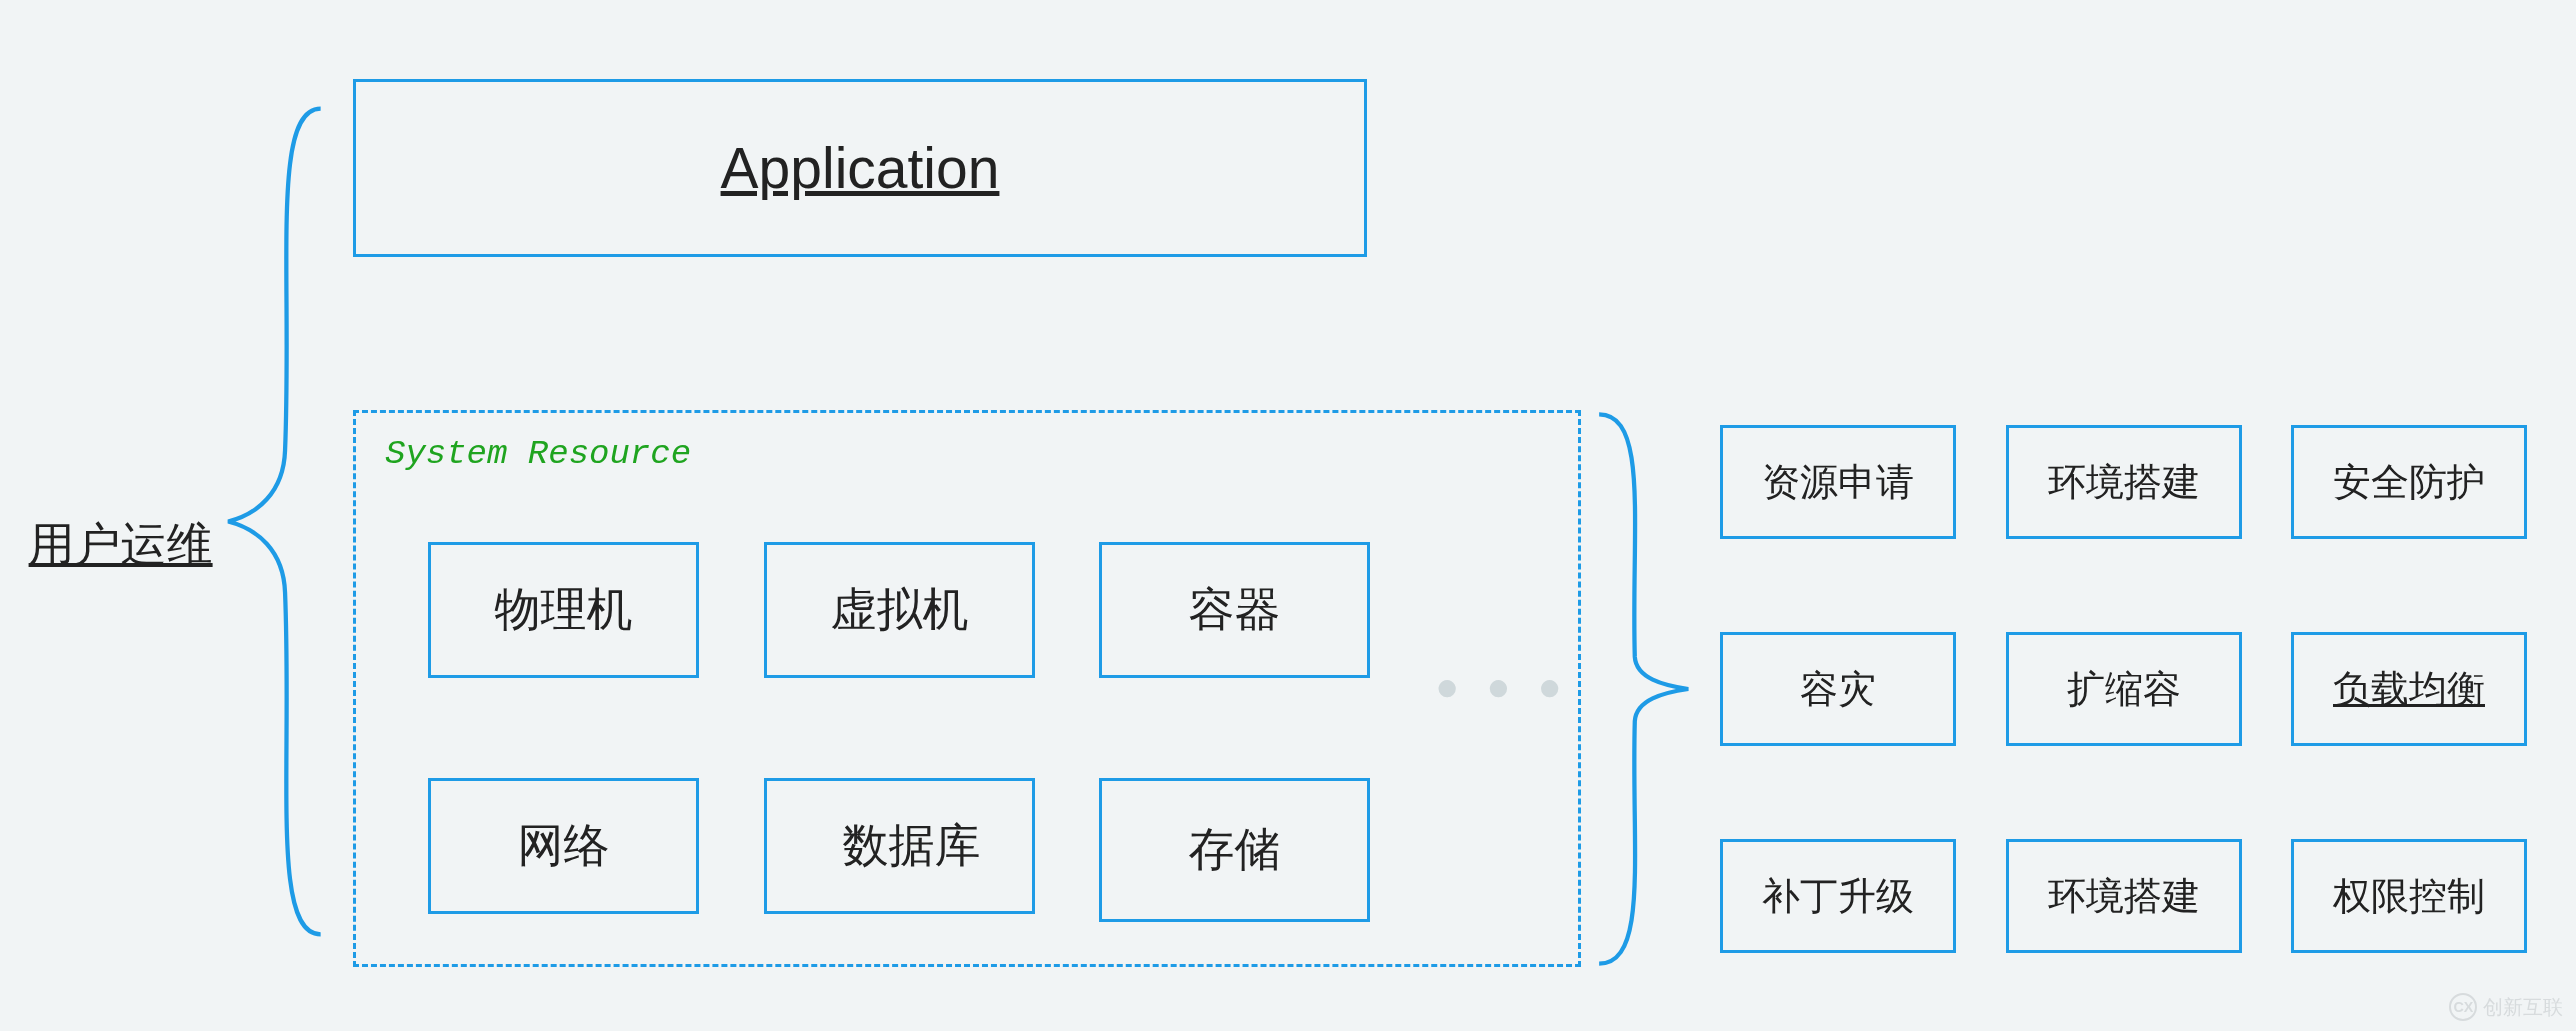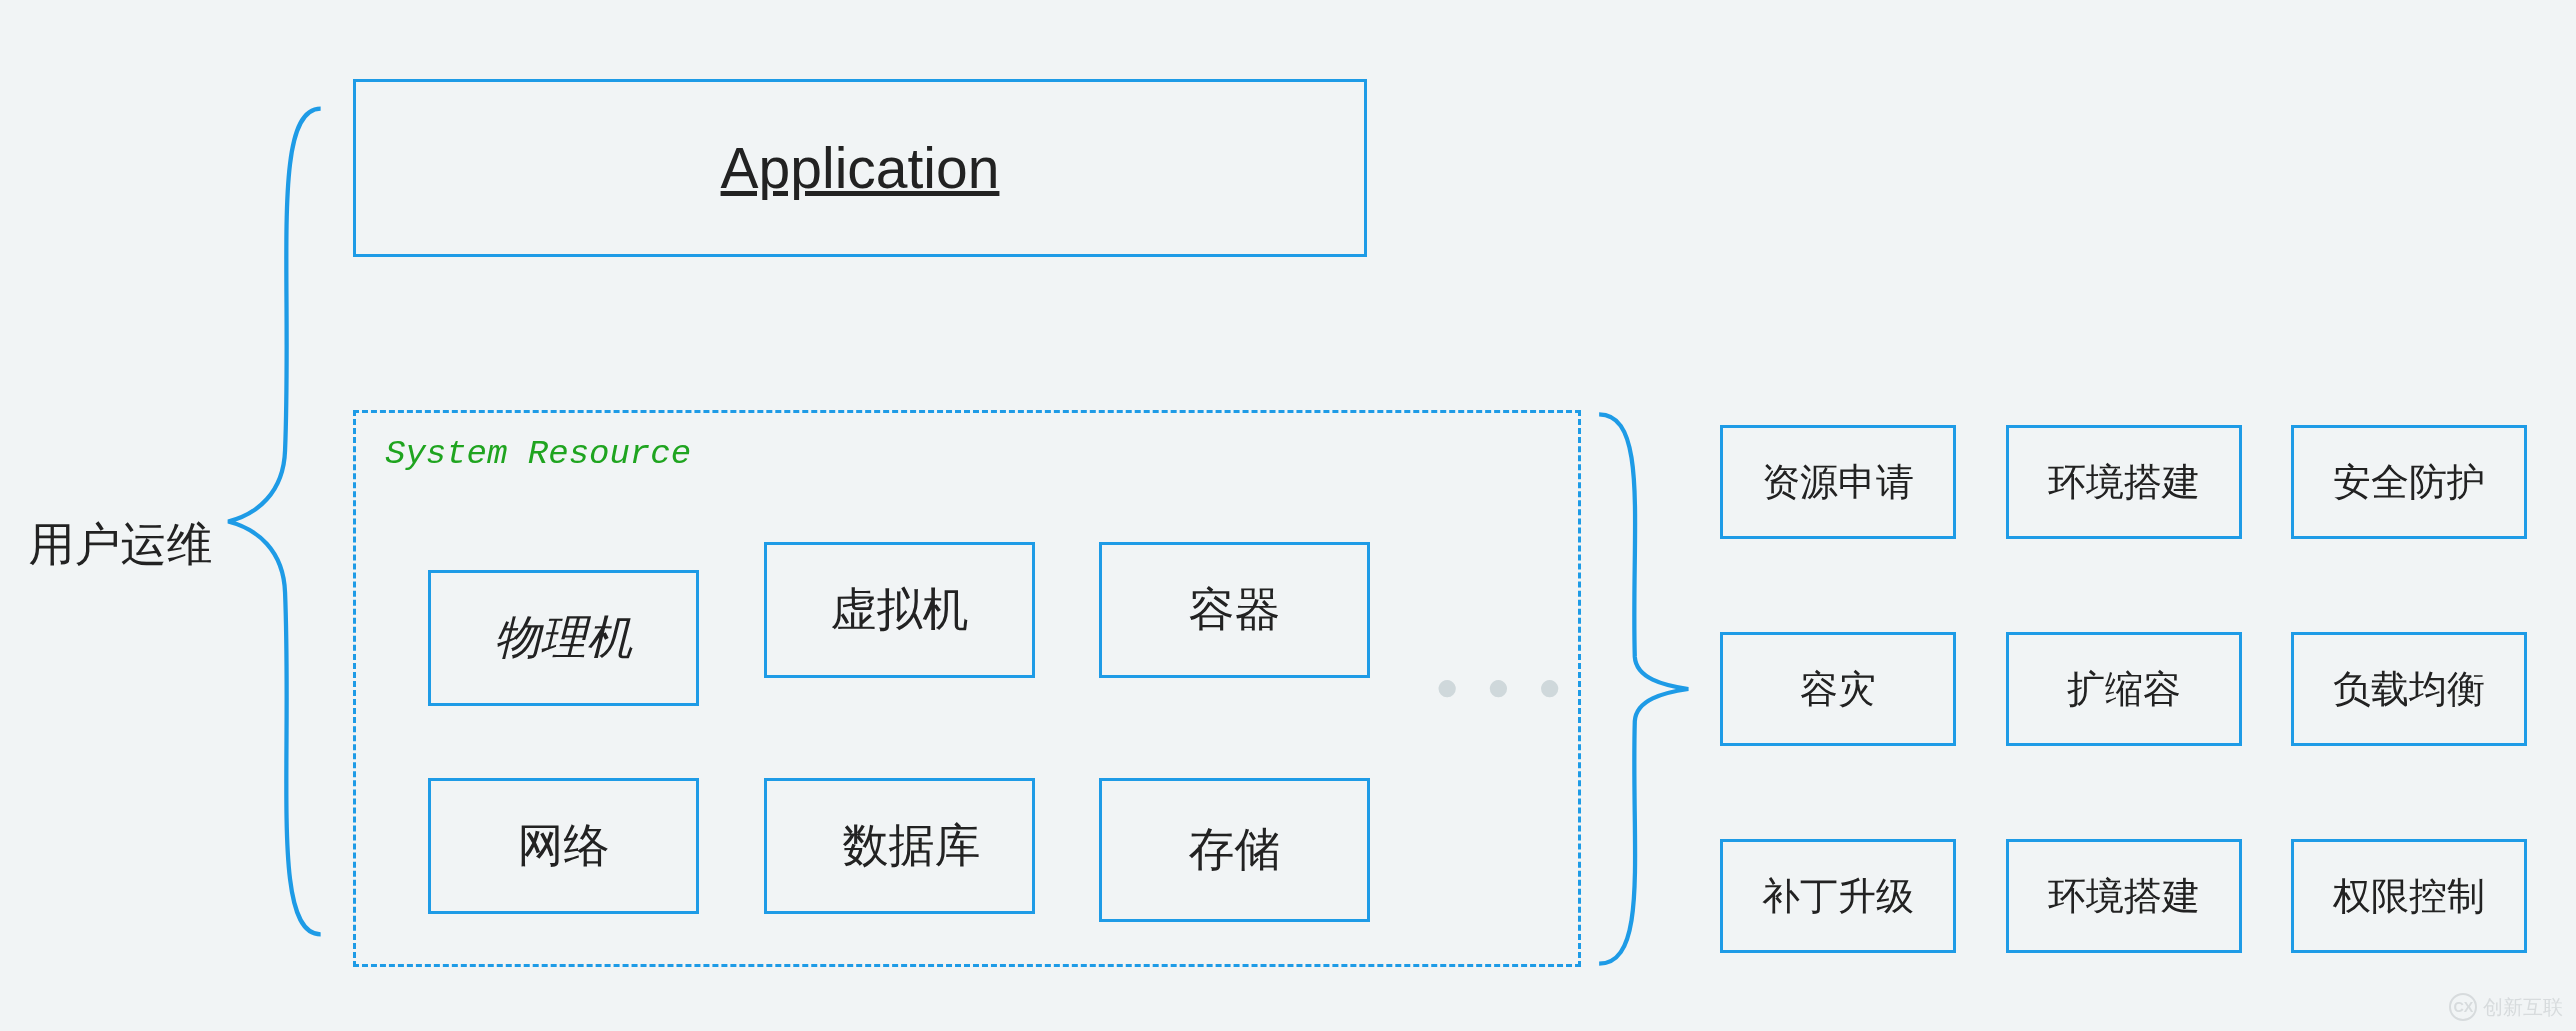--- a/index.html
+++ b/index.html
@@ -35,20 +35,21 @@
     position: absolute;
     font-family: "Courier New", monospace;
     font-style: italic;
     color: #1fa41f;
     font-size: 34px;
   }
   .label {
     position: absolute;
     font-size: 46px;
     color: #222;
+    text-decoration: underline;
   }
   .dots {
     position: absolute;
     font-size: 40px;
     color: #cfd8db;
     letter-spacing: 0.2em;
   }
   .watermark {
     position: absolute;
     right: 13px;
@@ -83,21 +84,21 @@
            C 88 560, 50 590, 10 600
            C 50 610, 88 640, 90 700
            C 100 950, 70 1180, 140 1180" fill="none" stroke="#1e9be6" stroke-width="6"></path>
 </svg>
 
 <div class="box" style="left:353px; top:79px; width:1014px; height:178px; font-size:57px;text-decoration:underline;">Application</div>
 
 <div class="dashed-box" style="left:353px; top:410px; width:1228px; height:557px;"></div>
 <div class="dashed-label" style="left:385px; top:435px;">System Resource</div>
 
-<div class="box" style="left:428px;  top:570px;  width:271px; height:136px;font-style:italic;">物理机</div>
+<div class="box" style="left:428px;  top:542px;  width:271px; height:136px;">物理机</div>
 <div class="box" style="left:764px; top:542px;  width:271px; height:136px;">虚拟机</div>
 <div class="box" style="left:1099px; top:542px;  width:271px; height:136px;">容器</div>
 <div class="box" style="left:428px;  top:778px; width:271px; height:136px;">网络</div>
 <div class="box" style="left:764px; top:778px; width:271px; height:136px;padding-left:24px;">数据库</div>
 <div class="box" style="left:1099px; top:778px; width:271px; height:144px;">存储</div>
 
 <div class="dots" style="left:1435px; top:664px;">● ● ●</div>
 
 <svg style="left:1592px; top:400px;" width="107" height="578" viewBox="0 0 150 810">
   <path d="M10 20
@@ -106,21 +107,21 @@
            C 100 410, 62 420, 60 450
            C 55 630, 80 790, 10 790" fill="none" stroke="#1e9be6" stroke-width="6"></path>
 </svg>
 
 <div class="box box-small" style="left:1720px; top:425px;  width:236px; height:114px;">资源申请</div>
 <div class="box box-small" style="left:2006px; top:425px;  width:236px; height:114px;">环境搭建</div>
 <div class="box box-small" style="left:2291px; top:425px;  width:236px; height:114px;">安全防护</div>
 
 <div class="box box-small" style="left:1720px; top:632px;  width:236px; height:114px;">容灾</div>
 <div class="box box-small" style="left:2006px; top:632px;  width:236px; height:114px;">扩缩容</div>
-<div class="box box-small" style="left:2291px; top:632px;  width:236px; height:114px;">负载均衡</div>
+<div class="box box-small" style="left:2291px; top:632px;  width:236px; height:114px;text-decoration:underline;">负载均衡</div>
 
 <div class="box box-small" style="left:1720px; top:839px; width:236px; height:114px;">补丁升级</div>
 <div class="box box-small" style="left:2006px; top:839px; width:236px; height:114px;">环境搭建</div>
 <div class="box box-small" style="left:2291px; top:839px; width:236px; height:114px;">权限控制</div>
 
 <div class="watermark">
   <span class="watermark-circle">CX</span>
   <span>创新互联</span>
 </div>
 

